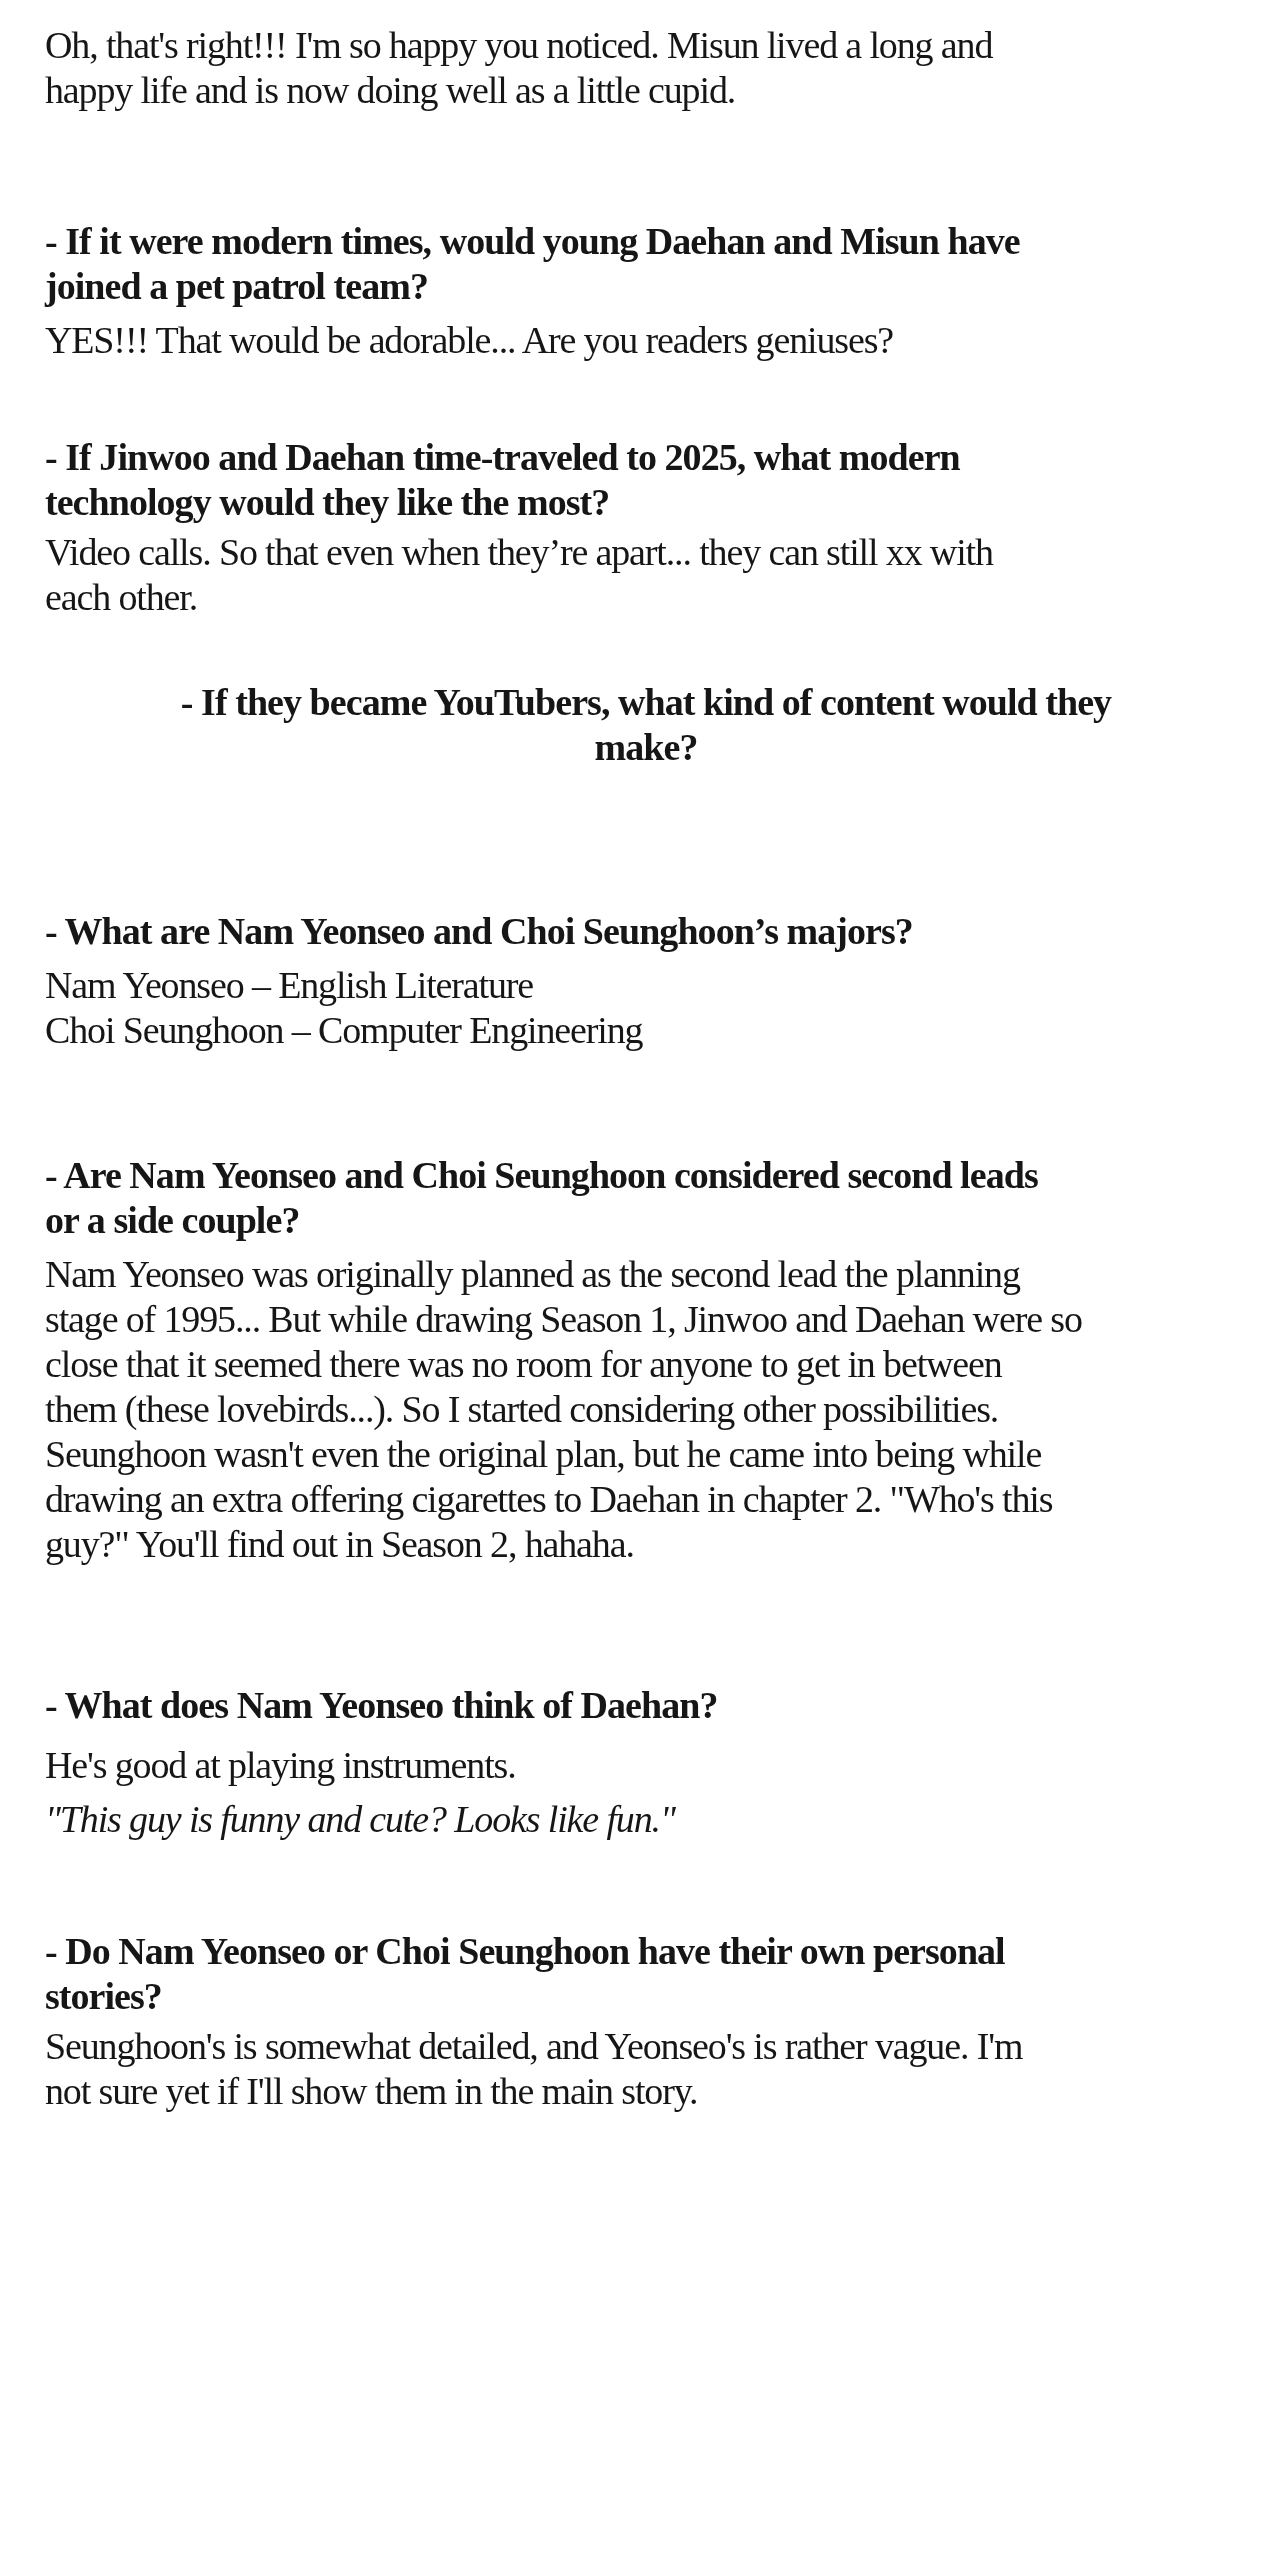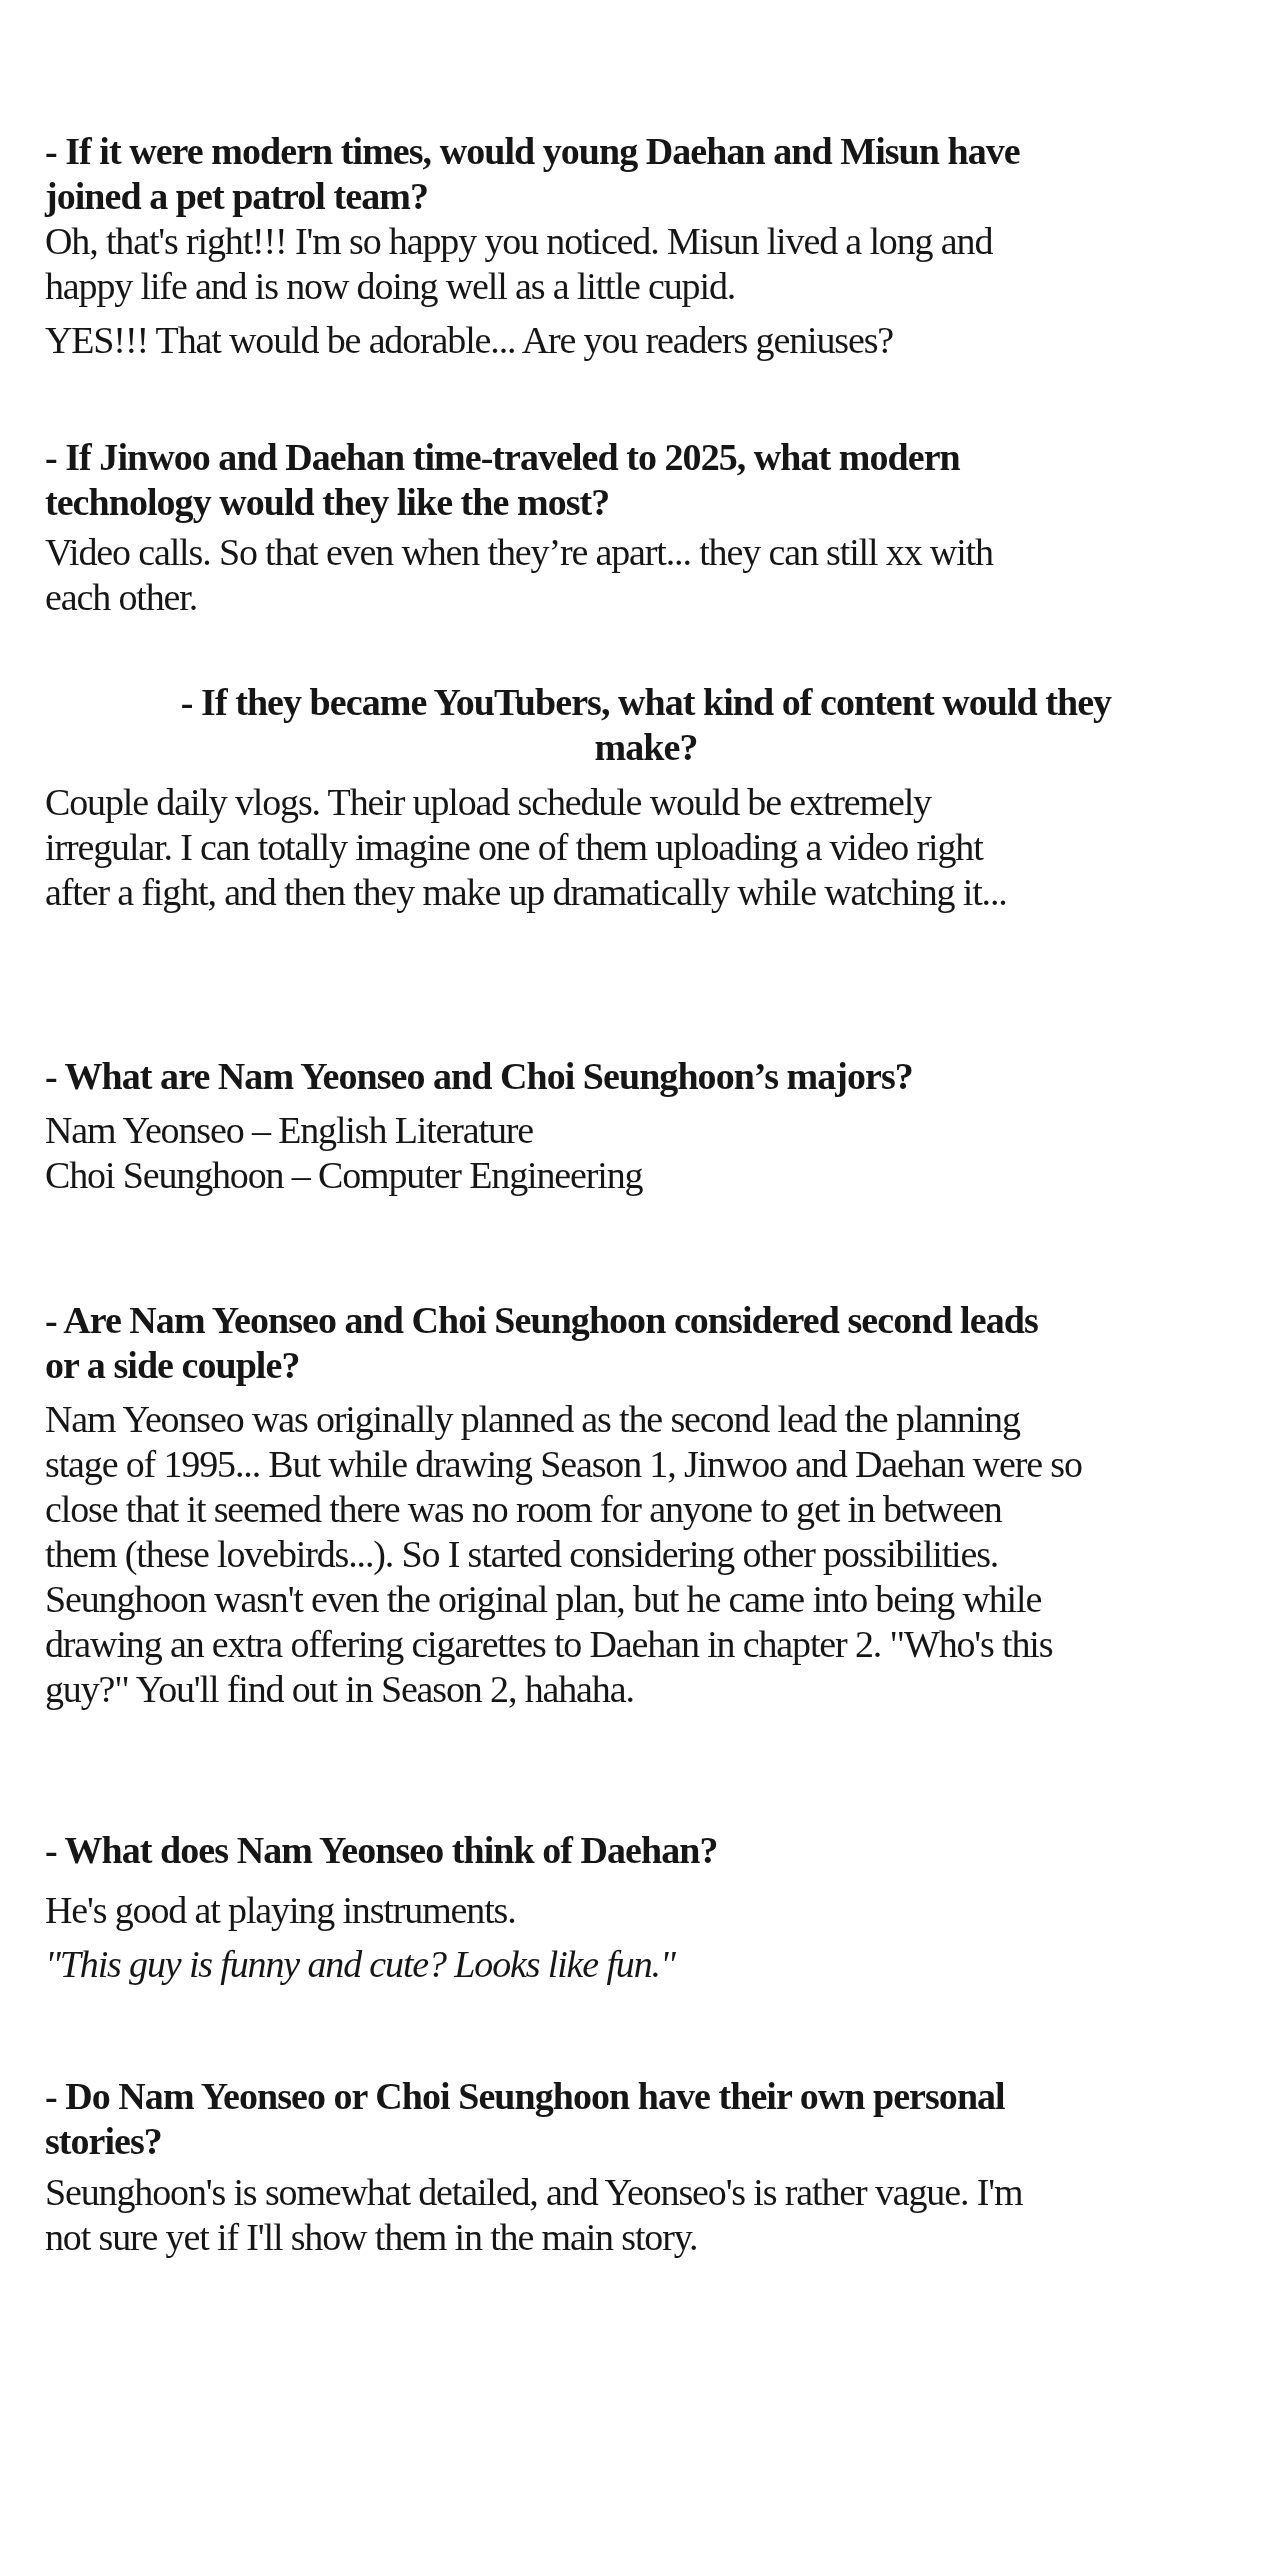--- a/index.html
+++ b/index.html
@@ -48,37 +48,34 @@
   .mt-q7  { margin-top: 116px; }
   .mt-a7  { margin-top: 9px;  }
   .mt-q8  { margin-top: 87px;  }
   .mt-a8  { margin-top: 5.4px;   }
 </style>
 </head>
 <body>
 
 <div class="page">
 
+  <p class="tblock">Oh, that's right!!! I'm so happy you noticed. Misun lived a long and
+happy life and is now doing well as a little cupid.</p>
+
   <p class="tblock question mt-q1">- If it were modern times, would young Daehan and Misun have
 joined a pet patrol team?</p>
-
-  <p class="tblock">Oh, that's right!!! I'm so happy you noticed. Misun lived a long and
-happy life and is now doing well as a little cupid.</p>
   <p class="tblock mt-a1">YES!!! That would be adorable... Are you readers geniuses?</p>
 
   <p class="tblock question mt-q2">- If Jinwoo and Daehan time-traveled to 2025, what modern
 technology would they like the most?</p>
   <p class="tblock mt-a2">Video calls. So that even when they’re apart... they can still xx with
 each other.</p>
 
   <p class="tblock question mt-q3">- If they became YouTubers, what kind of content would they
 make?</p>
-  <p class="tblock mt-a3">Couple daily vlogs. Their upload schedule would be extremely
-irregular. I can totally imagine one of them uploading a video right
-after a fight, and then they make up dramatically while watching it...</p>
 
   <p class="tblock question mt-q4">- What are Nam Yeonseo and Choi Seunghoon’s majors?</p>
   <p class="tblock mt-a4">Nam Yeonseo – English Literature
 Choi Seunghoon – Computer Engineering</p>
 
   <p class="tblock question mt-q5">- Are Nam Yeonseo and Choi Seunghoon considered second leads
 or a side couple?</p>
   <p class="tblock mt-a5">Nam Yeonseo was originally planned as the second lead the planning
 stage of 1995... But while drawing Season 1, Jinwoo and Daehan were so
 close that it seemed there was no room for anyone to get in between

